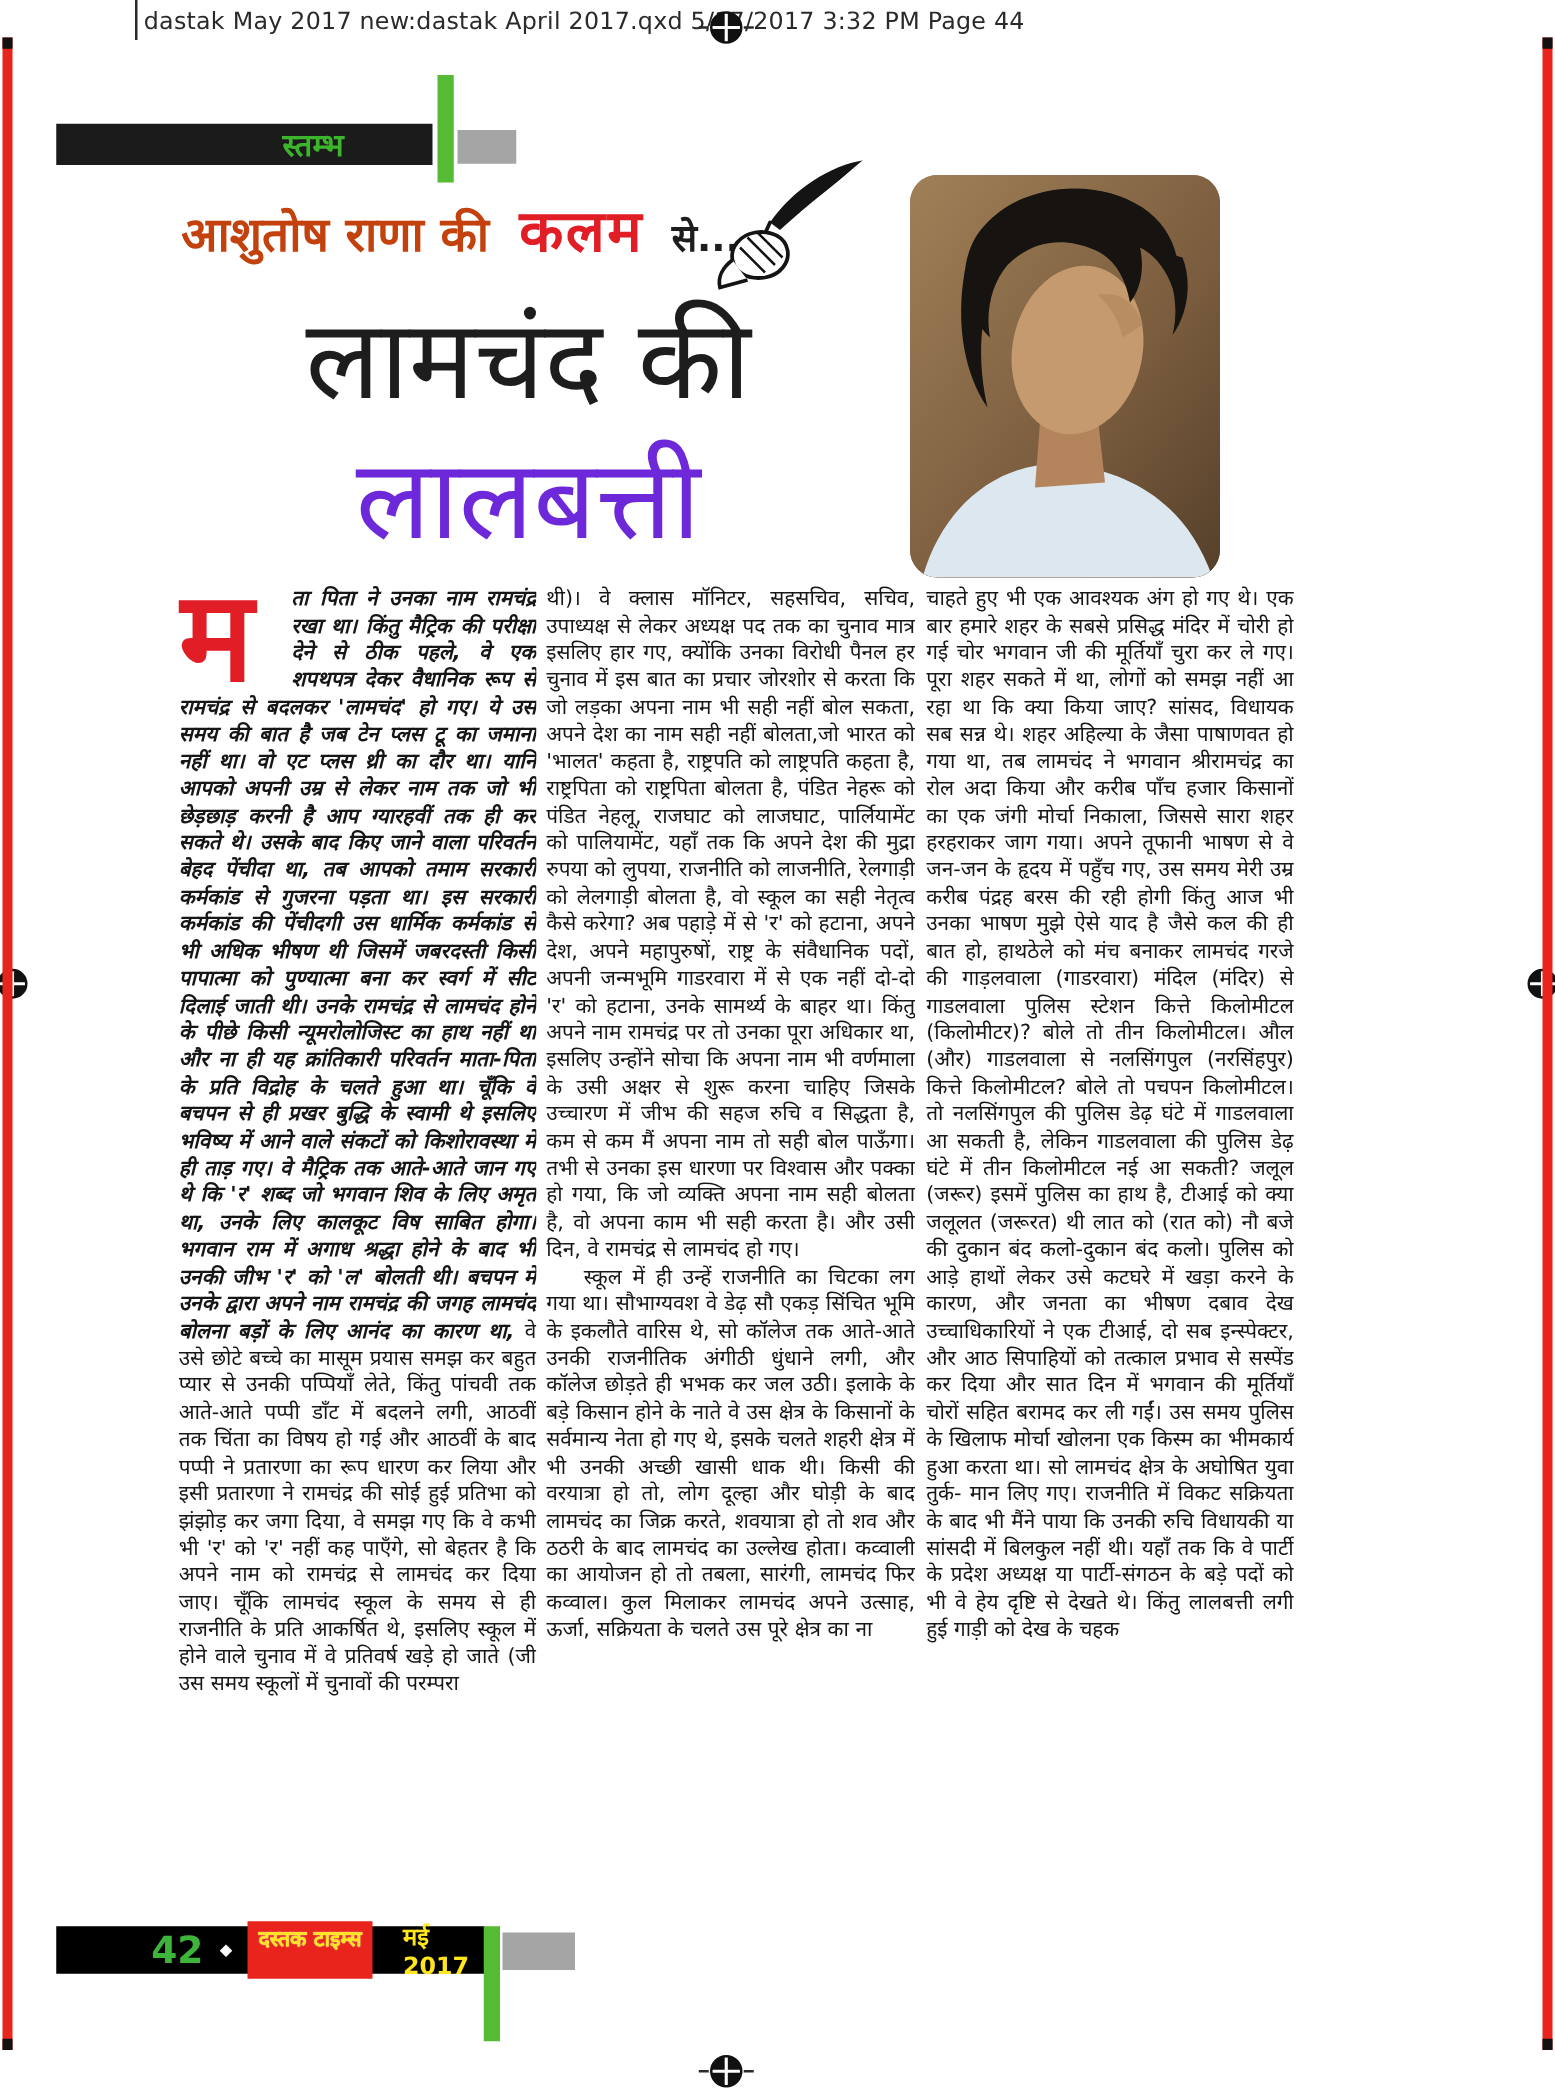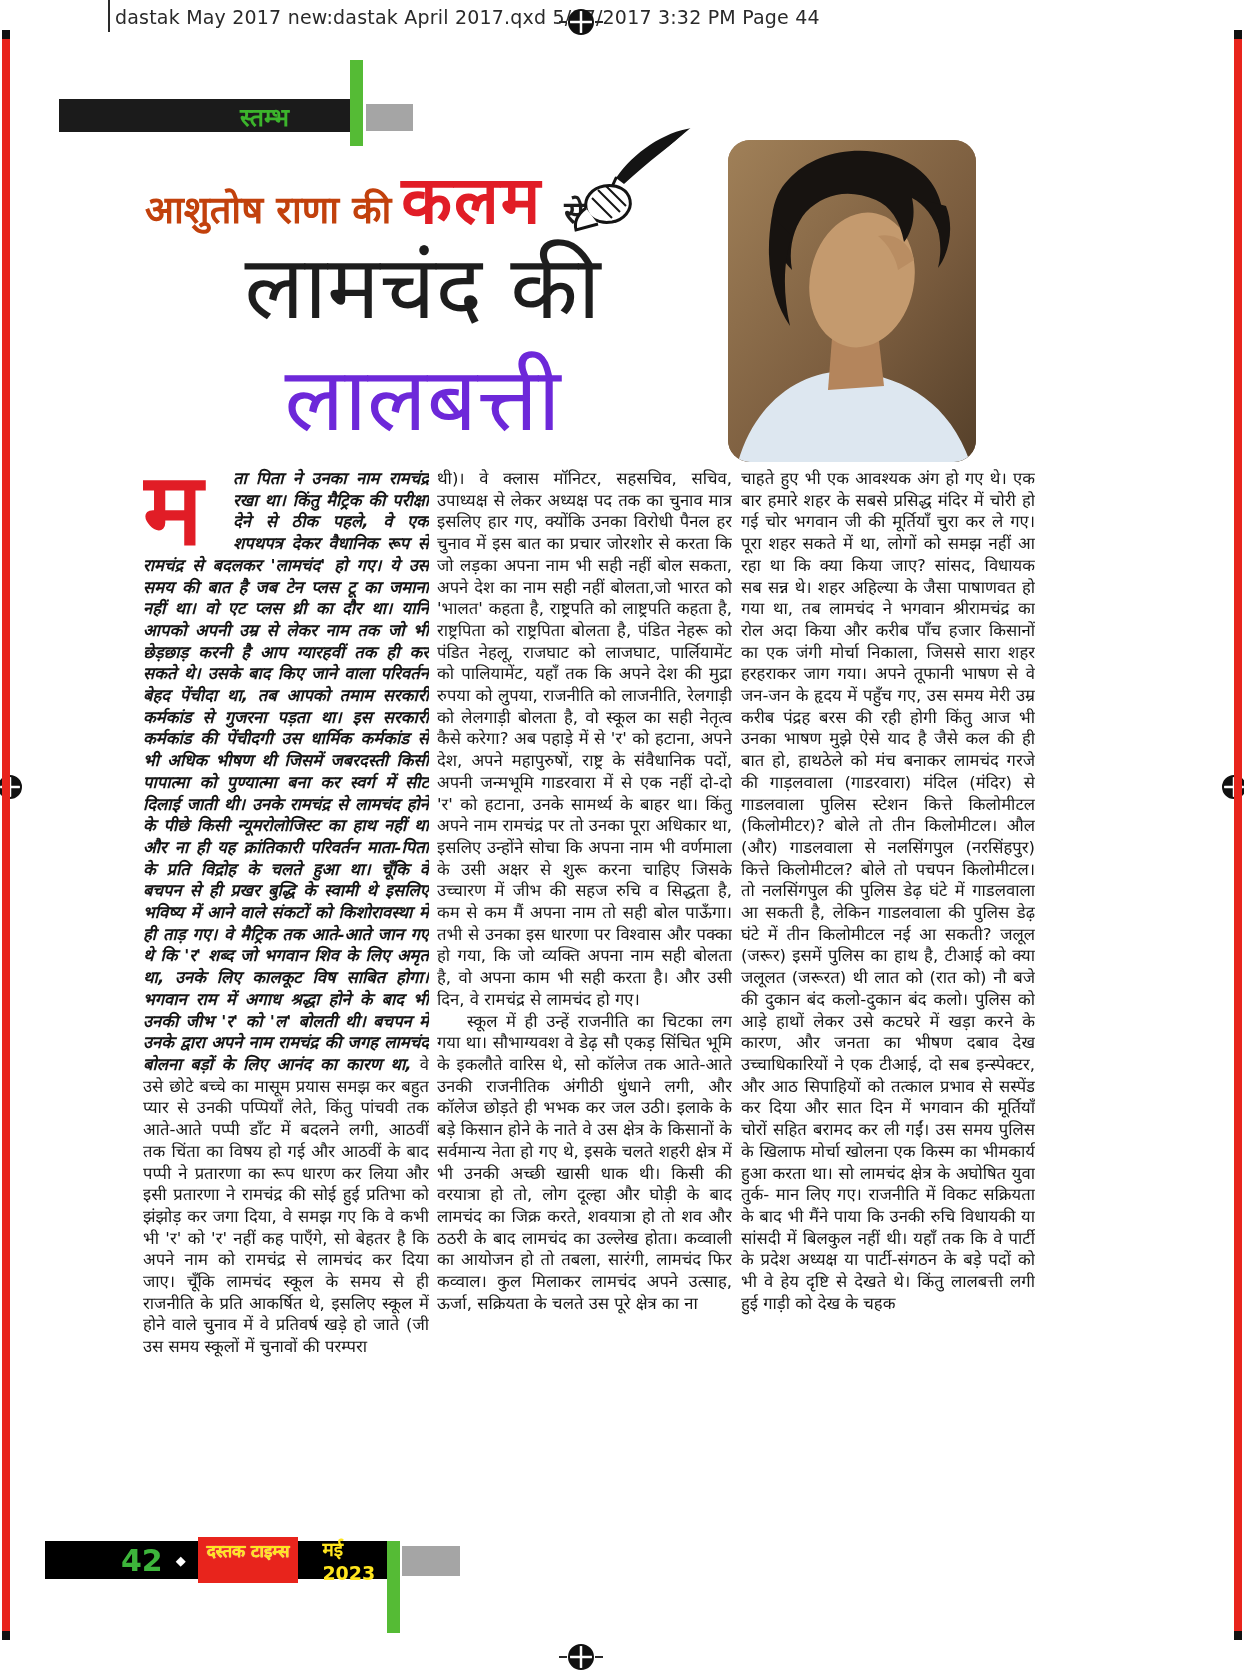--- a/index.html
+++ b/index.html
@@ -12,29 +12,29 @@
     position:absolute;left:115px;top:6px;font-size:19px;color:#2a2a2a;
     font-family:"DejaVu Sans",sans-serif;letter-spacing:0.2px;white-space:nowrap;
   }
   .crop-tick-v{position:absolute;left:108px;top:0;width:2px;height:32px;background:#2a2a2a;}
   .regmark{position:absolute;width:44px;height:44px;}
   .edge-bar{position:absolute;width:8px;background:#e8241c;}
   .edge-bar .tip{position:absolute;left:0;width:100%;height:9px;background:#111;}
   .edge-bar .tip.bot{bottom:0;}
   
   .section-bar{
-    position:absolute;left:59px;top:99px;width:301px;height:33px;background:#1b1b1b;
-    display:flex;align-items:center;justify-content:center;
+    position:absolute;left:45px;top:99px;width:301px;height:33px;background:#1b1b1b;
+    display:flex;align-items:flex-end;justify-content:center;
   }
   .section-label{color:#3cb42c;font-size:25px;font-weight:bold;padding-left:110px;}
   .accent-bar-top{position:absolute;left:350px;top:60px;width:13px;height:86px;background:#55bb35;}
   .gray-block-top{position:absolute;left:366px;top:104px;width:47px;height:27px;background:#a5a5a5;}
   .byline{position:absolute;left:145px;top:152px;display:flex;align-items:baseline;}
   .byline-prefix{font-size:38px;font-weight:bold;color:#c2410c;}
-  .byline-highlight{font-size:66px;font-weight:bold;color:#e11d26;margin-left:10px;letter-spacing:2px;}
+  .byline-highlight{font-size:46px;font-weight:bold;color:#e11d26;margin-left:24px;letter-spacing:2px;}
   .byline-suffix{font-size:30px;font-weight:bold;color:#1d1d1d;margin-left:22px;}
   .quill{position:absolute;left:568px;top:126px;width:130px;height:112px;}
   .headline{position:absolute;left:150px;top:232px;width:545px;text-align:center;line-height:112px;font-weight:normal;}
   .headline .l1{font-size:88px;color:#1d1d1d;display:block;}
   .headline .l2{font-size:88px;color:#6d28d9;display:block;}
   
   .photo{
     position:absolute;left:728px;top:140px;width:248px;height:322px;border-radius:22px;overflow:hidden;
     background:linear-gradient(160deg,#9b7c59 0%,#7a5c3e 55%,#5c4228 100%);
   }
@@ -169,18 +169,18 @@
   </div>
 
   <div class="col col-3">
     <p>चाहते हुए भी एक आवश्यक अंग हो गए थे। एक बार हमारे शहर के सबसे प्रसिद्ध मंदिर में चोरी हो गई चोर भगवान जी की मूर्तियाँ चुरा कर ले गए। पूरा शहर सकते में था, लोगों को समझ नहीं आ रहा था कि क्या किया जाए? सांसद, विधायक सब सन्न थे। शहर अहिल्या के जैसा पाषाणवत हो गया था, तब लामचंद ने भगवान श्रीरामचंद्र का रोल अदा किया और करीब पाँच हजार किसानों का एक जंगी मोर्चा निकाला, जिससे सारा शहर हरहराकर जाग गया। अपने तूफानी भाषण से वे जन-जन के हृदय में पहुँच गए, उस समय मेरी उम्र करीब पंद्रह बरस की रही होगी किंतु आज भी उनका भाषण मुझे ऐसे याद है जैसे कल की ही बात हो, हाथठेले को मंच बनाकर लामचंद गरजे की गाड़लवाला (गाडरवारा) मंदिल (मंदिर) से गाडलवाला पुलिस स्टेशन कित्ते किलोमीटल (किलोमीटर)? बोले तो तीन किलोमीटल। औल (और) गाडलवाला से नलसिंगपुल (नरसिंहपुर) कित्ते किलोमीटल? बोले तो पचपन किलोमीटल। तो नलसिंगपुल की पुलिस डेढ़ घंटे में गाडलवाला आ सकती है, लेकिन गाडलवाला की पुलिस डेढ़ घंटे में तीन किलोमीटल नई आ सकती? जलूल (जरूर) इसमें पुलिस का हाथ है, टीआई को क्या जलूलत (जरूरत) थी लात को (रात को) नौ बजे की दुकान बंद कलो-दुकान बंद कलो। पुलिस को आड़े हाथों लेकर उसे कटघरे में खड़ा करने के कारण, और जनता का भीषण दबाव देख उच्चाधिकारियों ने एक टीआई, दो सब इन्स्पेक्टर, और आठ सिपाहियों को तत्काल प्रभाव से सस्पेंड कर दिया और सात दिन में भगवान की मूर्तियाँ चोरों सहित बरामद कर ली गईं। उस समय पुलिस के खिलाफ मोर्चा खोलना एक किस्म का भीमकार्य हुआ करता था। सो लामचंद क्षेत्र के अघोषित युवा तुर्क- मान लिए गए। राजनीति में विकट सक्रियता के बाद भी मैंने पाया कि उनकी रुचि विधायकी या सांसदी में बिलकुल नहीं थी। यहाँ तक कि वे पार्टी के प्रदेश अध्यक्ष या पार्टी-संगठन के बड़े पदों को भी वे हेय दृष्टि से देखते थे। किंतु लालबत्ती लगी हुई गाड़ी को देख के चहक</p>
   </div>
 
   <div class="footer-bar">
     <span class="page-number">42</span>
     <span class="diamond">◆</span>
     <span class="magazine-logo">दस्तक टाइम्स</span>
-    <span class="issue-date">मई 2023</span>
+    <span class="issue-date">मई 2017</span>
   </div>
   <div class="accent-bar-bottom"></div>
   <div class="gray-block-bottom"></div>
 
 </div>
 
 </body></html>

